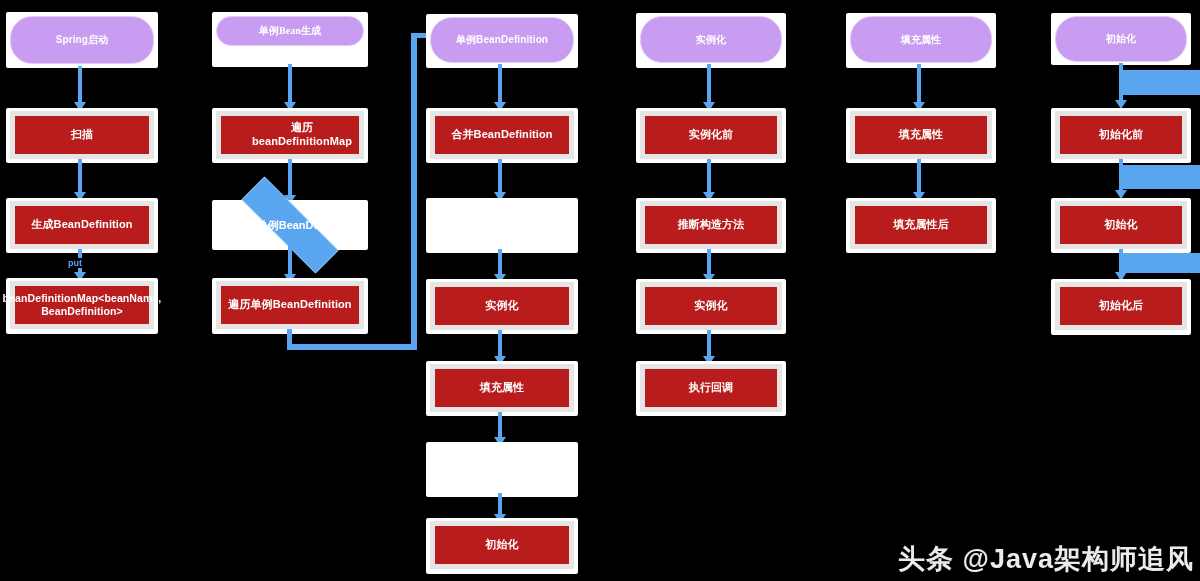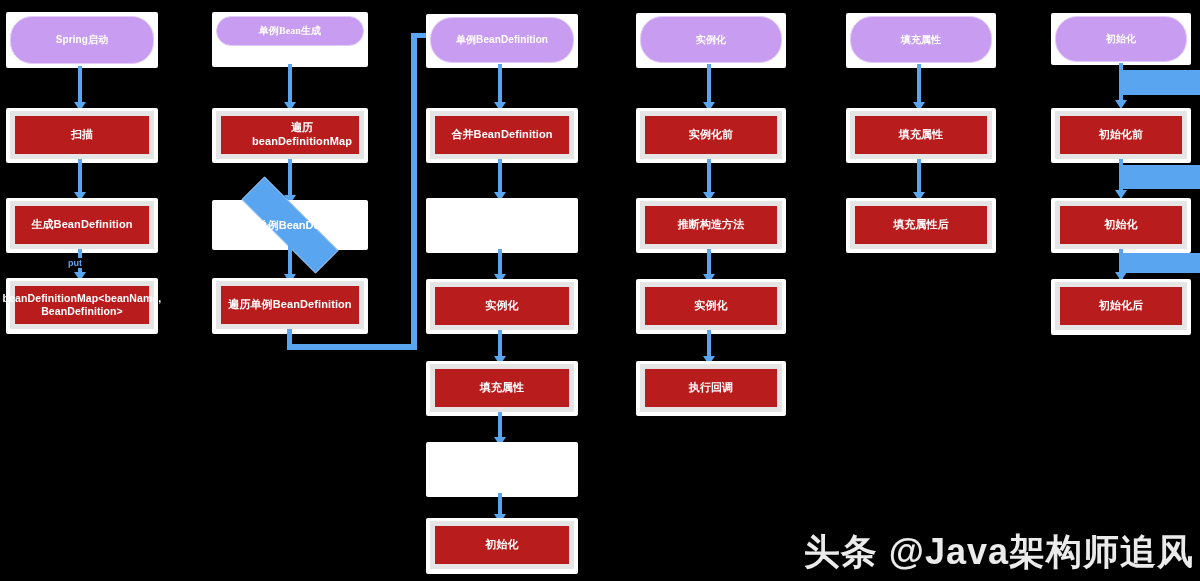--- a/index.html
+++ b/index.html
@@ -130,21 +130,21 @@
     padding: 0 1px;
     white-space: nowrap;
   }
 
   
   .watermark {
     position: absolute;
     right: 6px;
     bottom: 4px;
     color: #ffffff;
-    font-size: 36px;
+    font-size: 27px;
     font-weight: bold;
     opacity: .92;
     white-space: nowrap;
     letter-spacing: 1px;
   }
 </style>
 </head>
 <body>
 
 <div id="canvas">

